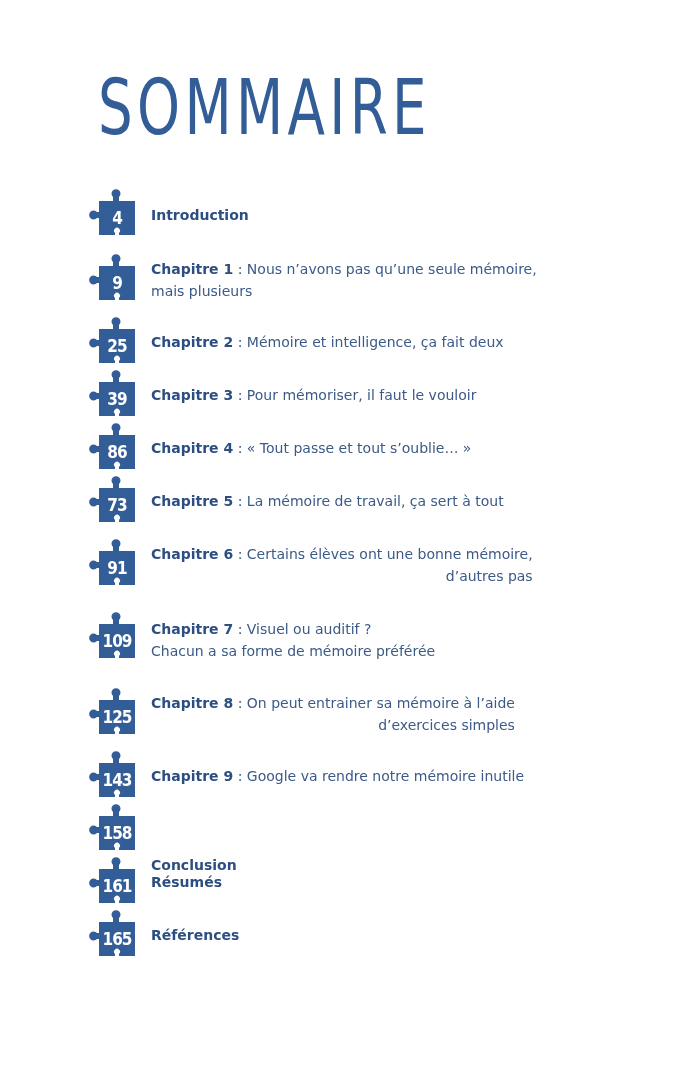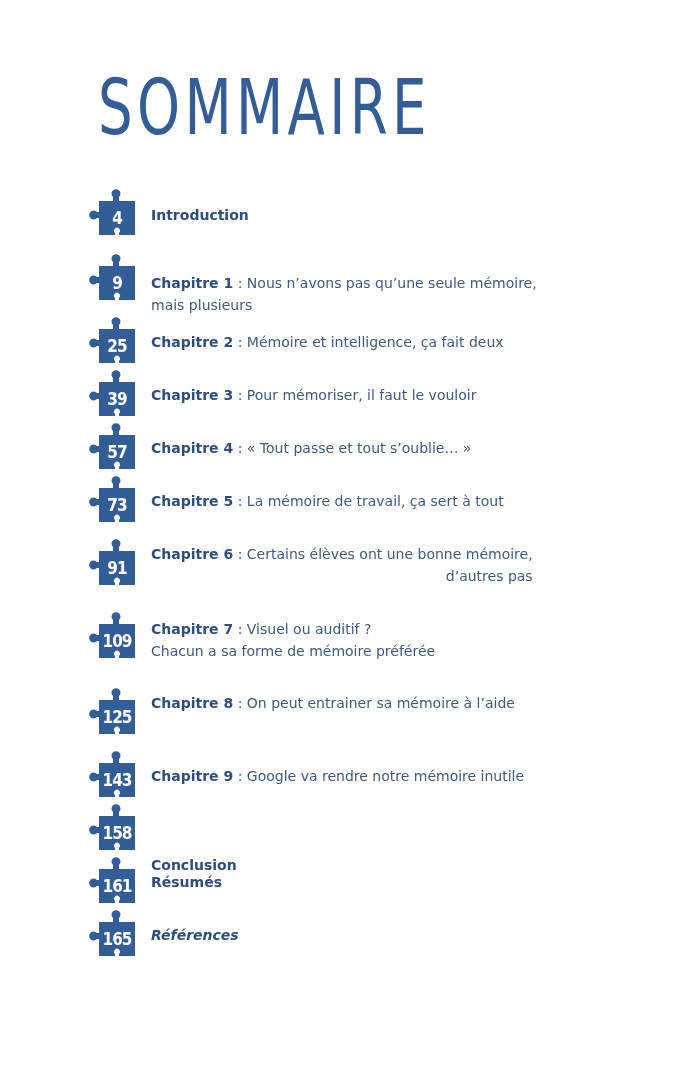--- a/index.html
+++ b/index.html
@@ -34,21 +34,21 @@
     </div>
   </div>
 
   <div class="entry" style="top:252px;">
     <div class="piece">
       <svg width="50" height="52" viewBox="0 0 50 52">
           <path d="M11 14 H25 V10 A4.5 4.5 0 1 1 31 10 V14 H47 V48 H31 V46 A3 3 0 1 0 27 46 V48 H11 V31 H9 A4.5 4.5 0 1 1 9 25 H11 Z" fill="#335d97"></path>
         </svg>
       <span class="num">9</span>
     </div>
-    <div class="text" style="top:6px;margin-top:14px;">
+    <div class="text" style="top:6px;">
       <span class="label">Chapitre 1</span><span class="sep"> : </span><span class="desc">Nous n’avons pas qu’une seule mémoire,</span><br>
       <span class="desc">mais plusieurs</span>
     </div>
   </div>
 
   <div class="entry" style="top:315px;">
     <div class="piece">
       <svg width="50" height="52" viewBox="0 0 50 52">
           <path d="M11 14 H25 V10 A4.5 4.5 0 1 1 31 10 V14 H47 V48 H31 V46 A3 3 0 1 0 27 46 V48 H11 V31 H9 A4.5 4.5 0 1 1 9 25 H11 Z" fill="#335d97"></path>
         </svg>
@@ -69,21 +69,21 @@
     <div class="text" style="top:16px;">
       <span class="label">Chapitre 3</span><span class="sep"> : </span><span class="desc">Pour mémoriser, il faut le vouloir</span>
     </div>
   </div>
 
   <div class="entry" style="top:421px;">
     <div class="piece">
       <svg width="50" height="52" viewBox="0 0 50 52">
           <path d="M11 14 H25 V10 A4.5 4.5 0 1 1 31 10 V14 H47 V48 H31 V46 A3 3 0 1 0 27 46 V48 H11 V31 H9 A4.5 4.5 0 1 1 9 25 H11 Z" fill="#335d97"></path>
         </svg>
-      <span class="num">57</span>
+      <span class="num">86</span>
     </div>
     <div class="text" style="top:16px;">
       <span class="label">Chapitre 4</span><span class="sep"> : </span><span class="desc">« Tout passe et tout s’oublie… »</span>
     </div>
   </div>
 
   <div class="entry" style="top:474px;">
     <div class="piece">
       <svg width="50" height="52" viewBox="0 0 50 52">
           <path d="M11 14 H25 V10 A4.5 4.5 0 1 1 31 10 V14 H47 V48 H31 V46 A3 3 0 1 0 27 46 V48 H11 V31 H9 A4.5 4.5 0 1 1 9 25 H11 Z" fill="#335d97"></path>
@@ -123,20 +123,21 @@
 
   <div class="entry" style="top:686px;">
     <div class="piece">
       <svg width="50" height="52" viewBox="0 0 50 52">
           <path d="M11 14 H25 V10 A4.5 4.5 0 1 1 31 10 V14 H47 V48 H31 V46 A3 3 0 1 0 27 46 V48 H11 V31 H9 A4.5 4.5 0 1 1 9 25 H11 Z" fill="#335d97"></path>
         </svg>
       <span class="num">125</span>
     </div>
     <div class="text" style="top:6px;text-align:right;">
       <span class="label">Chapitre 8</span><span class="sep"> : </span><span class="desc">On peut entrainer sa mémoire à l’aide</span><br>
+      <span class="desc">d’exercices simples</span>
     </div>
   </div>
 
   <div class="entry" style="top:749px;">
     <div class="piece">
       <svg width="50" height="52" viewBox="0 0 50 52">
           <path d="M11 14 H25 V10 A4.5 4.5 0 1 1 31 10 V14 H47 V48 H31 V46 A3 3 0 1 0 27 46 V48 H11 V31 H9 A4.5 4.5 0 1 1 9 25 H11 Z" fill="#335d97"></path>
         </svg>
       <span class="num">143</span>
     </div>
@@ -169,18 +170,18 @@
     </div>
   </div>
 
   <div class="entry" style="top:908px;">
     <div class="piece">
       <svg width="50" height="52" viewBox="0 0 50 52">
           <path d="M11 14 H25 V10 A4.5 4.5 0 1 1 31 10 V14 H47 V48 H31 V46 A3 3 0 1 0 27 46 V48 H11 V31 H9 A4.5 4.5 0 1 1 9 25 H11 Z" fill="#335d97"></path>
         </svg>
       <span class="num">165</span>
     </div>
-    <div class="text" style="top:16px;font-style:italic;">
+    <div class="text" style="top:16px;">
       <span class="label">Références</span>
     </div>
   </div>
 
 </div>
 
 </body></html>

